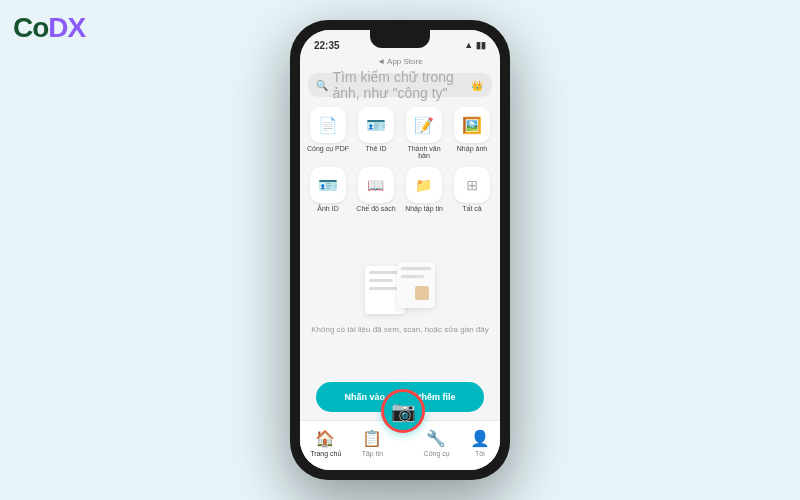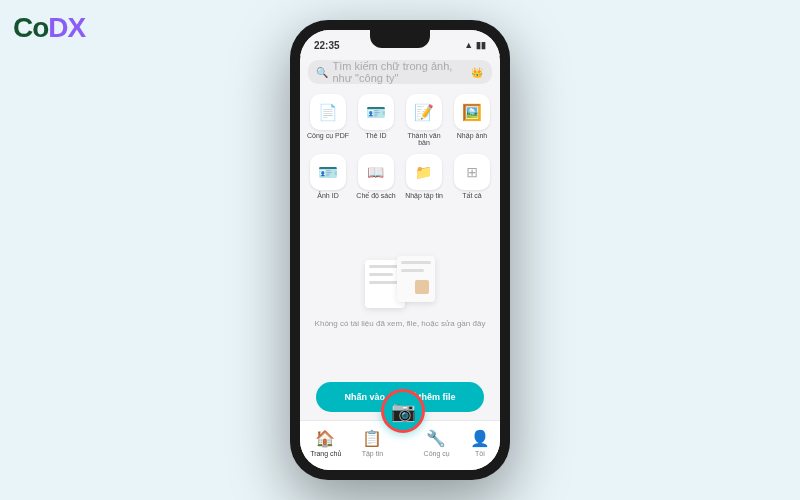--- a/index.html
+++ b/index.html
@@ -94,21 +94,21 @@
       display: flex;
       align-items: center;
       padding: 0 8px;
       gap: 4px;
     }
     .search-bar .search-icon-svg {
       font-size: 10px;
       color: #999;
     }
     .search-placeholder {
-      font-size: 11px;
+      font-size: 14px;
       color: #aaa;
       flex: 1;
     }
     .crown-icon {
       font-size: 10px;
       color: #f0a500;
     }
 
     
     .tools-grid {
@@ -277,20 +277,23 @@
   <div class="phone-screen">
 
     <div class="status-bar">
       <span class="status-time">22:35</span>
       <div class="status-icons">
         <span>▲</span>
         <span>▮▮</span>
       </div>
     </div>
 
+    <div class="app-store-bar">
+      <span>◄ App Store</span>
+    </div>
 
     <div class="search-bar">
       <span class="search-icon-svg">🔍</span>
       <span class="search-placeholder">Tìm kiếm chữ trong ảnh, như "công ty"</span>
       <span class="crown-icon">👑</span>
     </div>
 
     <div class="tools-grid">
       <div class="tool-item">
         <div class="tool-icon-box">
@@ -352,21 +355,21 @@
           <div class="doc-line"></div>
           <div class="doc-line doc-line-short"></div>
           <div class="doc-line"></div>
         </div>
         <div class="doc-page doc-page-2">
           <div class="doc-line"></div>
           <div class="doc-line doc-line-short"></div>
           <div class="doc-img-thumb"></div>
         </div>
       </div>
-      <span class="empty-text">Không có tài liệu đã xem, file, hoặc sửa gần đây</span>
+      <span class="empty-text">Không có tài liệu đã xem, scan, hoặc sửa gần đây</span>
     </div>
 
     <div class="add-file-btn">
       <span>Nhấn vào đây để thêm file</span>
     </div>
 
     <div class="bottom-nav">
       <div class="nav-item active">
         <span class="nav-icon">🏠</span>
         <span class="nav-label">Trang chủ</span>

